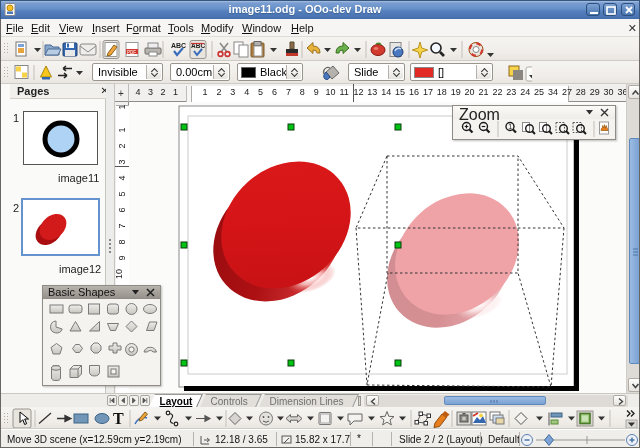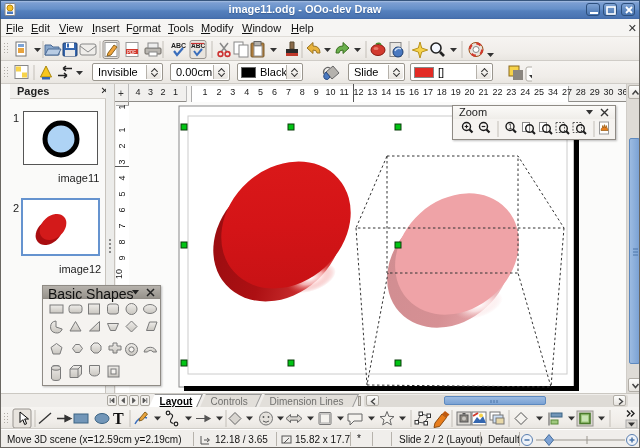--- a/index.html
+++ b/index.html
@@ -393,21 +393,21 @@
           <path d="M3 110 h5 M3 113 h5 M3 116 h5" stroke="#4a74a8" stroke-width="1"></path>
         </svg></div>
     <div class="sbtn" style="left:1px;top:294px;width:13px;height:14px;"><svg width="13" height="14">
           <path d="M3.5 5 L6.5 8.5 L9.5 5" fill="none" stroke="#444" stroke-width="1.5"></path>
         </svg></div>
   </div>
 </div>
 
 <div class="abs" style="left:452px;top:105px;width:164px;height:35px;background:#f5f3f0;border:1px solid #8f8b85;box-shadow:1px 1px 2px rgba(0,0,0,0.25);">
   <div style="position:absolute;left:0;top:0;right:0;height:13px;background:linear-gradient(#fbfaf8,#efede9);">
-    <span style="position:absolute;left:6px;top:0px;font-size:11px;color:#222;">Zoom</span>
+    <span style="position:absolute;left:6px;top:0px;font-size:16px;color:#222;">Zoom</span>
     <svg style="position:absolute;right:21px;top:4px" width="8" height="6">
         <path d="M0 0 h7 l-3.5 4.5 z" fill="#333"></path>
       </svg>
     <svg style="position:absolute;right:6px;top:2px" width="9" height="9">
         <path d="M1 1 L8 8 M8 1 L1 8" stroke="#333" stroke-width="1.4"></path>
       </svg>
   </div>
   <svg style="position:absolute;left:0;top:13px" width="162" height="20" viewBox="0 0 162 20">
     <g stroke="#1a1a1a" fill="none" stroke-width="1.4">
       <circle cx="13.5" cy="7.5" r="4"></circle>
@@ -436,21 +436,21 @@
         <line x1="130.3" y1="12.3" x2="133" y2="15" stroke-width="2"></line>
     </g>
     <line x1="141" y1="2" x2="141" y2="18" stroke="#c3bfb8"></line>
     <rect x="146.5" y="3" width="9" height="12" fill="#fff" stroke="#999"></rect>
     <path d="M148 11.5 q0 -2.5 1.3 -2.5 l0.4 -2.5 l0.9 2.5 l0.9 -3.3 l0.9 3.3 l0.9 -2.5 l0.7 2.5 q1 1 1 2.5 z" fill="#e87d1c" stroke="#9a5a10" stroke-width="0.7"></path>
   </svg>
 </div>
 
 <div class="abs" style="left:42px;top:285px;width:119px;height:101px;background:#f5f3f0;border:1px solid #8f8b85;box-shadow:1px 1px 2px rgba(0,0,0,0.25);">
   <div style="position:absolute;left:0;top:0;right:0;height:13px;background:linear-gradient(#b6b2ac,#97938c);border-bottom:1px solid #8f8b85;">
-    <span style="position:absolute;left:5px;top:0px;font-size:14px;color:#111;">Basic Shapes</span>
+    <span style="position:absolute;left:5px;top:0px;font-size:11px;color:#111;">Basic Shapes</span>
     <svg style="position:absolute;right:20px;top:4px" width="8" height="6">
         <path d="M0 0 h7 l-3.5 4.5 z" fill="#222"></path>
       </svg>
     <svg style="position:absolute;right:5px;top:2px" width="9" height="9">
         <path d="M1 1 L8 8 M8 1 L1 8" stroke="#222" stroke-width="1.5"></path>
       </svg>
   </div>
   <svg style="position:absolute;left:0;top:14px" width="117" height="86" viewBox="0 0 117 86">
     <defs>
         <linearGradient id="shg" x1="0" y1="0" x2="0" y2="1">

